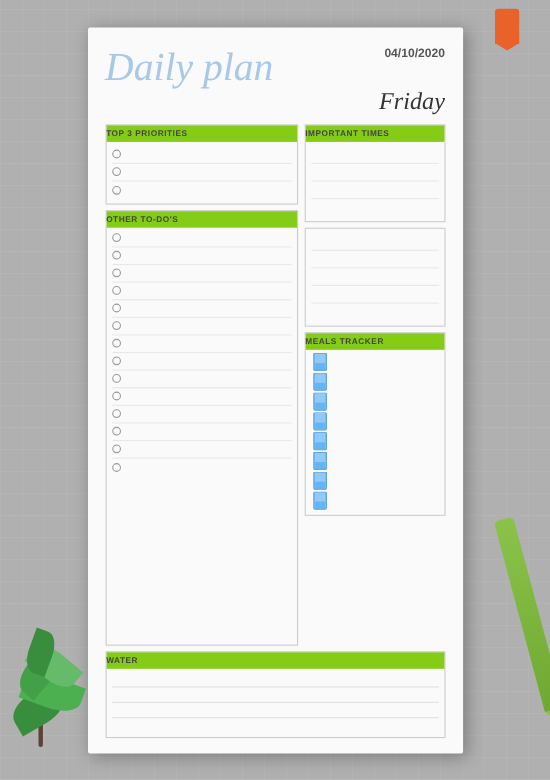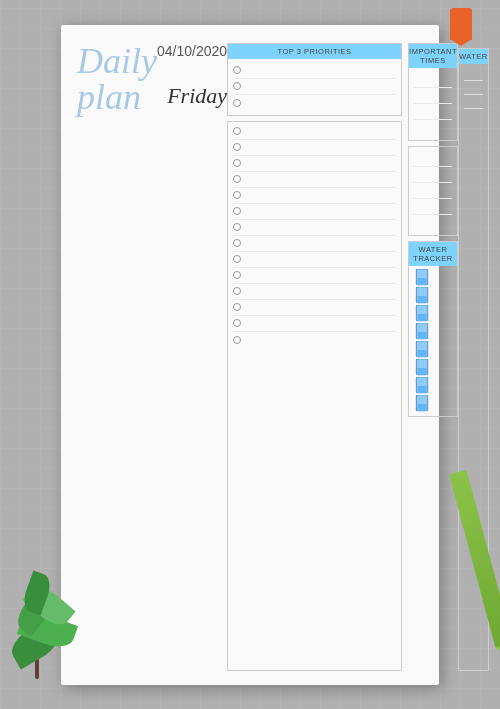--- a/index.html
+++ b/index.html
@@ -85,30 +85,30 @@
     }
     .leaf1 { width: 50px; height: 30px; bottom: 20px; left: 5px; transform: rotate(-30deg); background: #388e3c; }
     .leaf2 { width: 55px; height: 28px; bottom: 35px; left: 15px; transform: rotate(20deg); background: #4caf50; }
     .leaf3 { width: 45px; height: 25px; bottom: 55px; left: 8px; transform: rotate(-50deg); background: #43a047; }
     .leaf4 { width: 48px; height: 26px; bottom: 60px; left: 20px; transform: rotate(40deg); background: #66bb6a; }
     .leaf5 { width: 40px; height: 22px; bottom: 75px; left: 12px; transform: rotate(-70deg); background: #388e3c; }
     .stem { position: absolute; bottom: 0; left: 30px; width: 4px; height: 90px; background: #5d4037; border-radius: 2px; }
 
     
     .paper {
-      width: 378px;
+      width: 341px;
       height: 660px;
       background: #fafafa;
       box-shadow: 3px 3px 15px rgba(0,0,0,0.3);
       border-radius: 2px;
       padding: 18px 16px 14px 16px;
       position: relative;
       z-index: 5;
       display: flex;
-      flex-direction: row;
+      flex-direction: column;
       gap: 0;
     }
 
     
     .paper-header {
       display: flex;
       justify-content: space-between;
       align-items: flex-start;
       margin-bottom: 10px;
     }
@@ -123,23 +123,23 @@
     }
 
     .date-section {
       text-align: right;
       display: flex;
       flex-direction: column;
       align-items: flex-end;
     }
 
     .date-text {
-      font-size: 14px;
+      font-size: 11px;
       color: #555;
-      font-weight: normal;
+      font-weight: bold;
     }
 
     .day-text {
       font-family: 'Palatino Linotype', Georgia, serif;
       font-size: 22px;
       color: #333;
       font-style: italic;
       line-height: 1;
       margin-top: 26px;
     }
@@ -165,24 +165,24 @@
       gap: 5px;
       flex: 1;
     }
 
     
     .section {
       border: 1px solid #ccc;
     }
 
     .section-header {
-      background: #7dd3fc;
-      text-align: center;
+      background: #84cc16;
+      text-align: left;
       font-size: 7.5px;
-      font-weight: normal;
+      font-weight: bold;
       letter-spacing: 0.5px;
       color: #444;
       padding: 3px 0;
     }
 
     .section-body {
       padding: 3px 5px;
     }
 
     
@@ -335,20 +335,21 @@
               <div class="cb-line"></div>
             </div>
           <div class="checkbox-row">
               <div class="cb-circle"></div>
               <div class="cb-line"></div>
             </div>
         </div>
       </div>
 
       <div class="section todos-section">
+        <div class="section-header">OTHER TO-DO'S</div>
         <div class="section-body">
           <div class="checkbox-row">
               <div class="cb-circle"></div>
               <div class="cb-line"></div>
             </div>
           <div class="checkbox-row">
               <div class="cb-circle"></div>
               <div class="cb-line"></div>
             </div>
           <div class="checkbox-row">
@@ -419,21 +420,21 @@
         <div class="section-body">
           <div class="meal-line"></div>
           <div class="meal-line"></div>
           <div class="meal-line"></div>
           <div class="meal-line"></div>
           <div class="meal-line"></div>
         </div>
       </div>
 
       <div class="section">
-        <div class="section-header">WATER TRACKER</div>
+        <div class="section-header">MEALS TRACKER</div>
         <div class="section-body">
 
           <div class="water-cup">
             <svg viewBox="0 0 12 16" xmlns="http://www.w3.org/2000/svg">
               <rect x="1" y="0" width="10" height="14" rx="1" fill="#90caf9" stroke="#5b9bd5" stroke-width="1"></rect>
               <rect x="2" y="8" width="8" height="6" rx="0.5" fill="#64b5f6"></rect>
             </svg>
           </div>
           <div class="water-cup">
             <svg viewBox="0 0 12 16" xmlns="http://www.w3.org/2000/svg">

